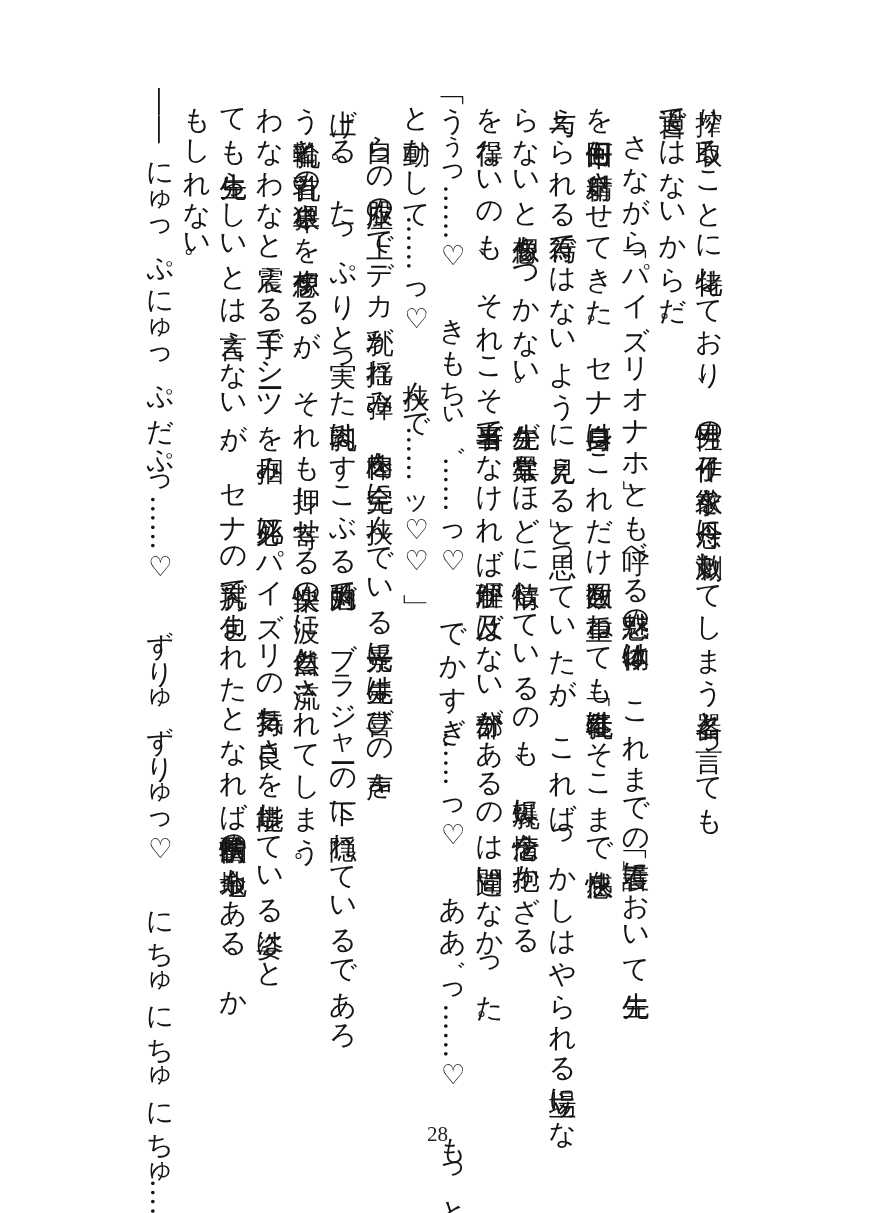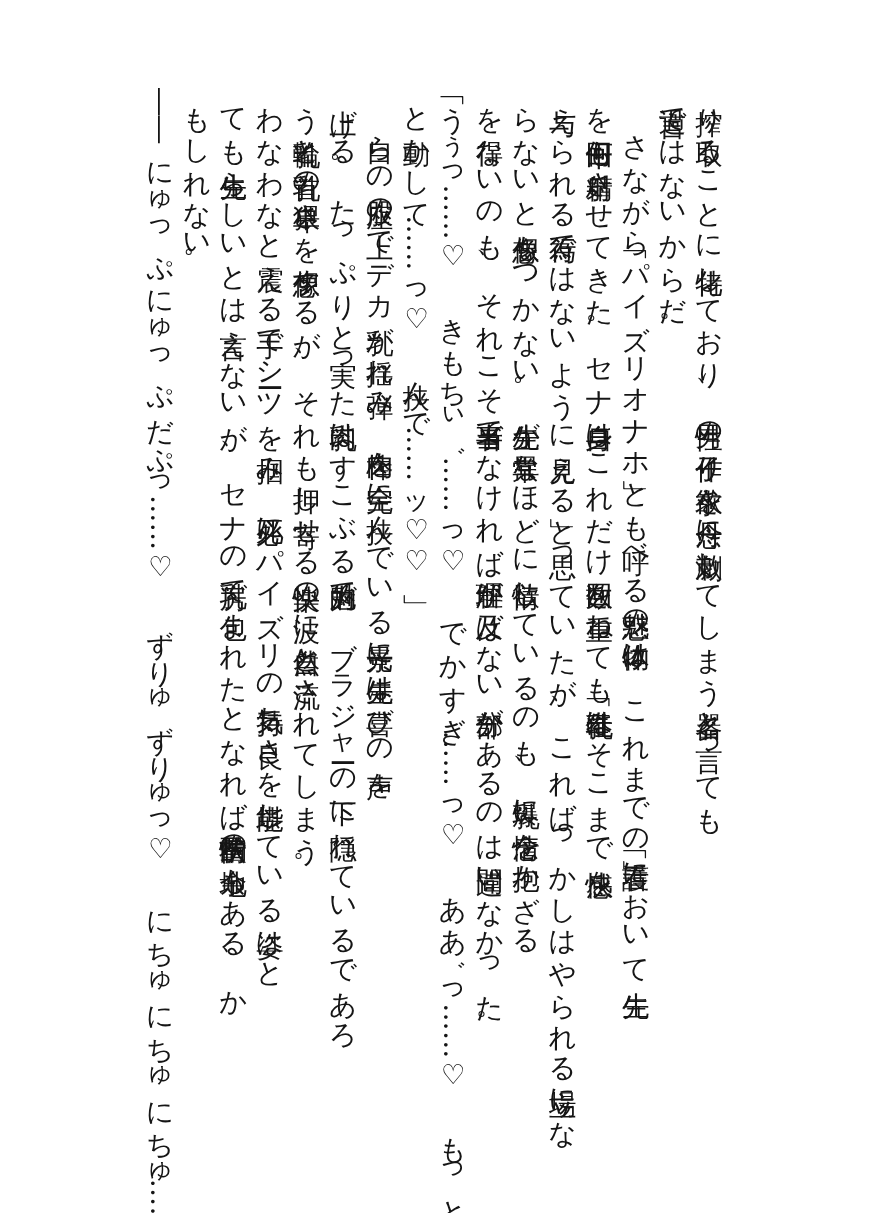--- a/index.html
+++ b/index.html
@@ -67,13 +67,14 @@
     <span class="line">「うぅっ……♡　きもちぃ゛……っ♡　でかすぎ……っ♡　ああ゛っ……♡　もっと……っ♡　もっ</span>
     <span class="line">と動かして……っ♡　挟んで……ッ♡♡」</span>
     <span class="line">　自らの股座の上でデカ乳が揺れ弾み、肉棒を完全に挟んでいる光景に先生は喜びの声を</span>
     <span class="line">上げる。たっぷりと実った乳肉はすこぶる魅力的で、ブラジャーの下に隠れているであろ</span>
     <span class="line">う乳輪と乳首の卑猥さを想像するが、それも押し寄せる快楽の波に自然と流されてしまう。</span>
     <span class="line">わなわなと震える手でシーツを掴み、必死にパイズリの気持ち良さを堪能している姿はと</span>
     <span class="line">ても先生らしいとは言えないが、セナの乳房で包まれたとなれば情状酌量の余地もある、か</span>
     <span class="line">もしれない。</span>
     <span class="line">――にゅっぷにゅっぷだぷっ……♡　ずりゅずりゅっ♡　にちゅにちゅにちゅ……っ♡</span>
   </div>
+  <div class="page-number">28</div>
 </div>
 
 </body></html>

